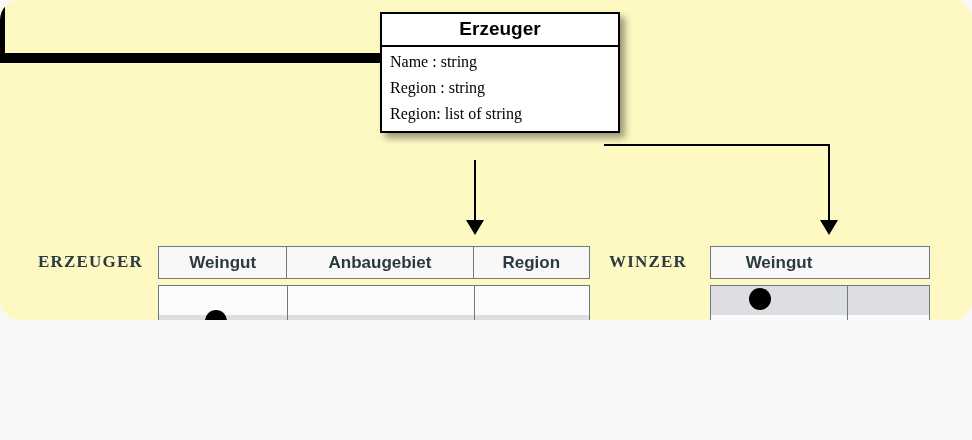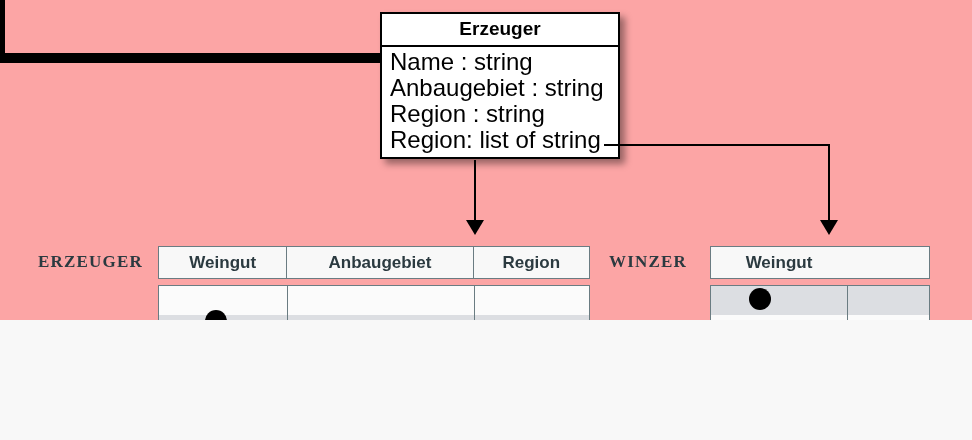--- a/index.html
+++ b/index.html
@@ -7,22 +7,23 @@
     padding: 0;
   }
   body {
     background: #f8f8f8;
     font-family: "Liberation Sans", sans-serif;
   }
   #canvas {
     position: relative;
     width: 972px;
     height: 320px;
-    background: #fca5a5;
+    background: #fef9c3;
     overflow: hidden;
+    border-radius: 20px;
   }
 
   
   .uml-class {
     position: absolute;
     left: 380px;
     top: 12px;
     width: 240px;
     border: 2px solid #000000;
     background: #ffffff;
@@ -36,26 +37,26 @@
     line-height: 26px;
     padding: 2px 4px 3px 4px;
     border-bottom: 2px solid #000000;
     color: #000000;
     font-family: "Liberation Sans", sans-serif;
   }
   .uml-attrs {
     padding: 2px 0 4px 0;
   }
   .uml-attr {
-    font-size: 24px;
+    font-size: 16px;
     line-height: 26px;
     padding: 0 6px 0 8px;
     color: #000000;
     white-space: nowrap;
-    font-family: Liberation Sans, sans-serif;
+    font-family: Liberation Serif, serif;
   }
 
   
   .rel-label {
     position: absolute;
     font-family: "Liberation Serif", serif;
     font-weight: bold;
     font-size: 17px;
     letter-spacing: 1.2px;
     color: #2b3a40;
@@ -132,21 +133,20 @@
 </style>
 </head>
 <body>
 
 <div id="canvas">
 
   <div class="uml-class">
     <div class="uml-title">Erzeuger</div>
     <div class="uml-attrs">
       <div class="uml-attr">Name : string</div>
-      <div class="uml-attr">Anbaugebiet : string</div>
       <div class="uml-attr">Region : string</div>
       <div class="uml-attr">Region: list of string</div>
     </div>
   </div>
 
   <div class="seg v" style="left:474px; top:160px; height:62px;"></div>
   <div class="arrowhead" style="left:466px; top:220px;"></div>
 
   <div class="seg h" style="left:604px; top:144px; width:226px;"></div>
   <div class="seg v" style="left:828px; top:144px; height:78px;"></div>

